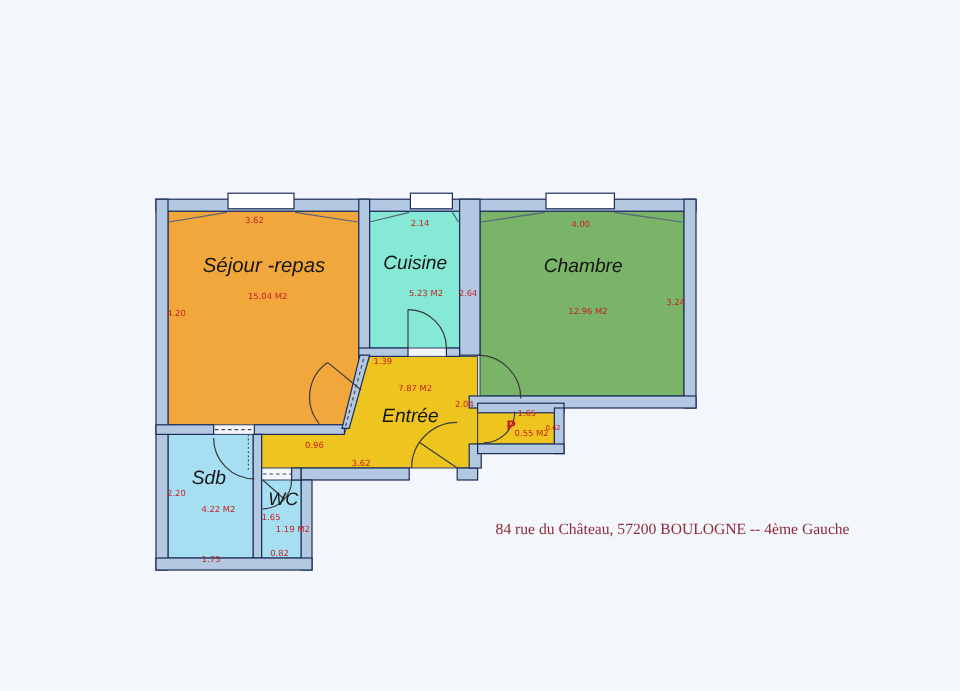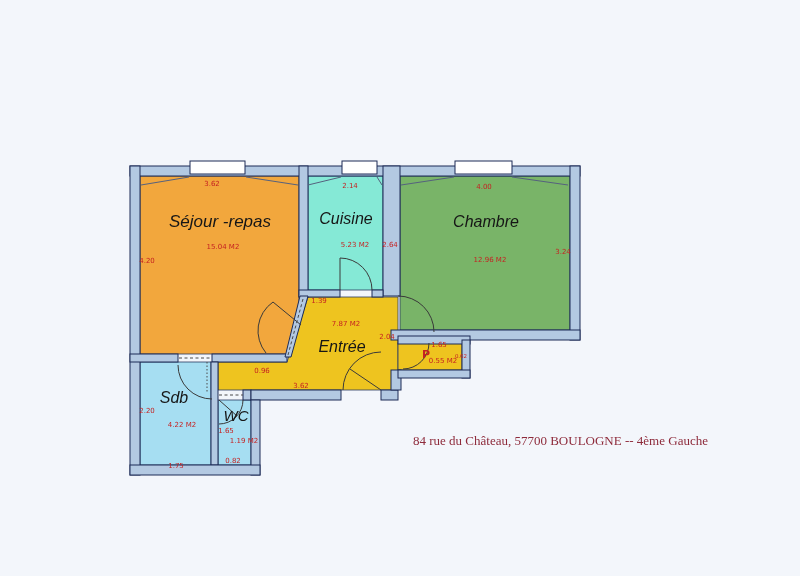--- a/index.html
+++ b/index.html
@@ -134,14 +134,14 @@
       <text x="461" y="358" class="dim dim-small">0.62</text>
       <text x="147" y="413" class="dim">2.20</text>
       <text x="182" y="427" class="dim">4.22 M2</text>
       <text x="176" y="468" class="dim">1.75</text>
       <text x="226" y="433" class="dim">1.65</text>
       <text x="244" y="443" class="dim">1.19 M2</text>
       <text x="233" y="463" class="dim">0.82</text>
     </g>
   </svg>
 
-  <div class="address">84 rue du Château, 57700 BOULOGNE -- 4ème Gauche</div>
+  <div class="address">84 rue du Château, 57200 BOULOGNE -- 4ème Gauche</div>
 </div>
 
 </body></html>

